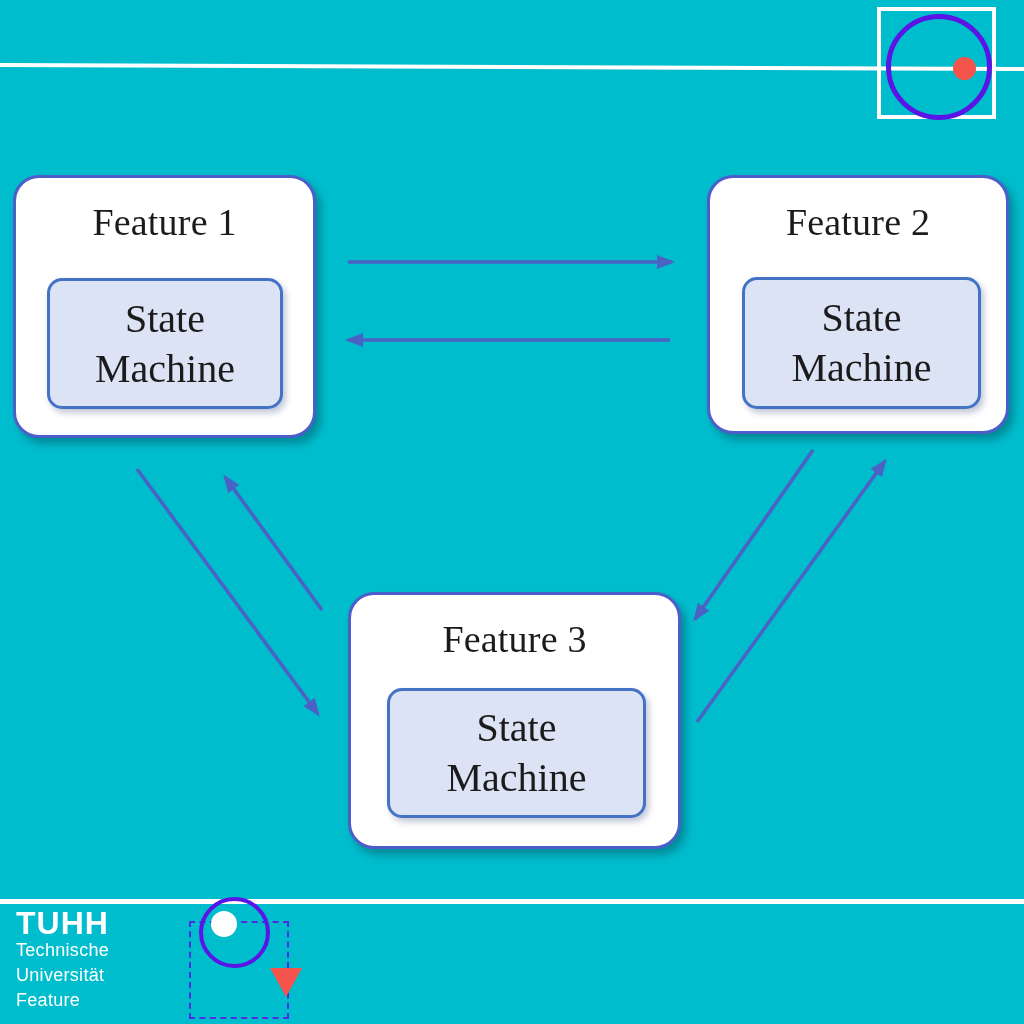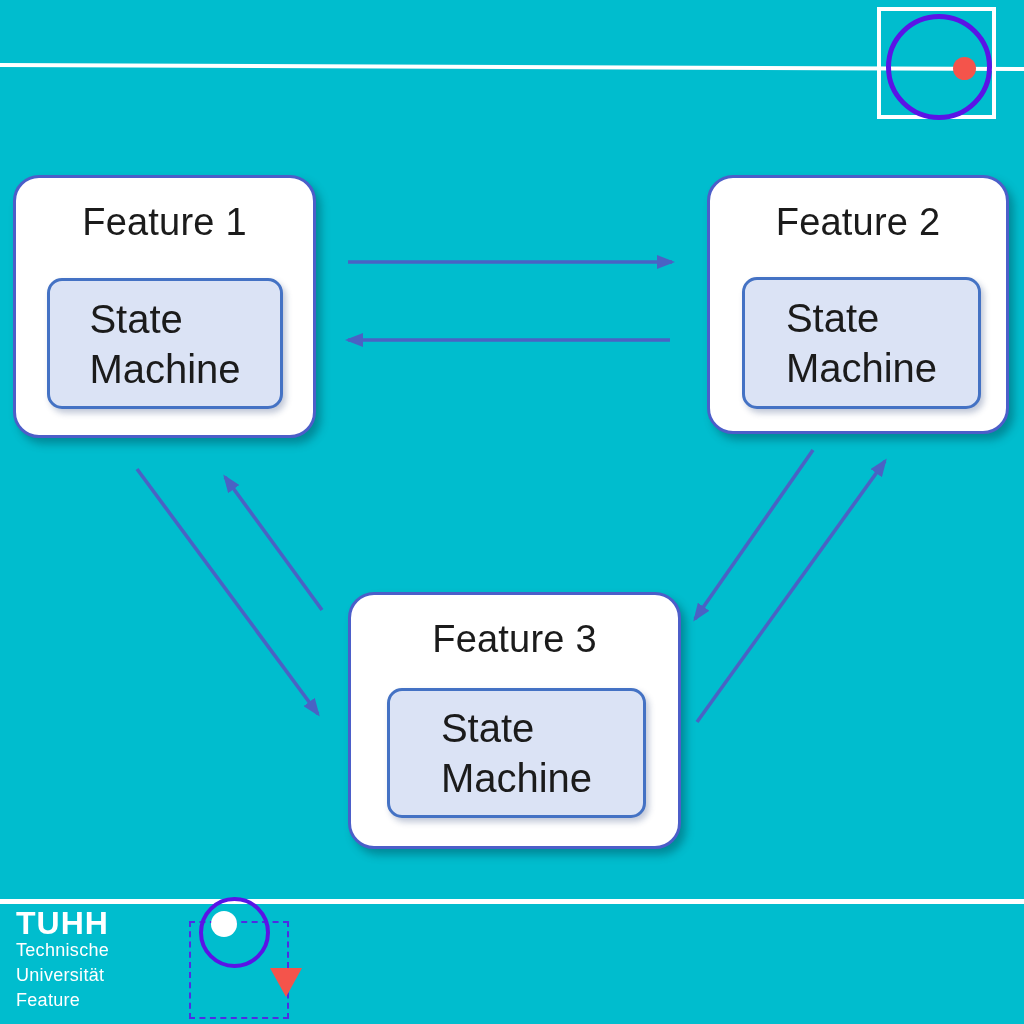--- a/index.html
+++ b/index.html
@@ -26,41 +26,41 @@
   .red-dot {
     position:absolute; left:953px; top:57px; width:23px; height:23px;
     border-radius:50%; background:#f4544b;
   }
 
   
   .feature {
     position:absolute; background:#ffffff;
     border:3px solid #4c5ec9; border-radius:26px;
     box-shadow:5px 6px 9px rgba(0,75,88,.45);
-    display:flex; flex-direction:column; align-items:center;
+    display:flex; flex-direction:column; align-items:center;font-family:Liberation Serif, serif;
   }
   .feature-1 { left:13px;  top:175px; width:297px; height:257px; }
   .feature-2 { left:707px; top:175px; width:296px; height:253px; }
   .feature-3 { left:348px; top:592px; width:327px; height:251px; }
   .feature-title {
     margin-top:22px; font-size:38px; line-height:44px; color:#1b1b1b;
     text-align:center; letter-spacing:0.2px;
   }
   .sm-box {
     position:absolute; background:#dbe3f5;
     border:3px solid #4472c4; border-radius:15px;
     box-shadow:3px 4px 6px rgba(30,55,110,.28);
     display:flex; align-items:center; justify-content:center;
   }
   .feature-1 .sm-box { left:31px; top:100px; width:230px; height:125px; }
   .feature-2 .sm-box { left:32px; top:99px;  width:233px; height:126px; }
   .feature-3 .sm-box { left:36px; top:93px;  width:253px; height:124px; }
   .sm-label {
     font-size:40px; line-height:50px; color:#1b1b1b;
-    white-space:pre-line;
+    text-align:center; white-space:pre-line;
   }
 
   
   .arrows { position:absolute; left:0; top:0; pointer-events:none; }
   .arrow { stroke:#4a62c4; stroke-width:3.6px; fill:none; }
 
   
   .logo { position:absolute; left:16px; top:908px; color:#ffffff; }
   .logo-acronym {
     font-size:32px; font-weight:bold; letter-spacing:1px; line-height:30px;

